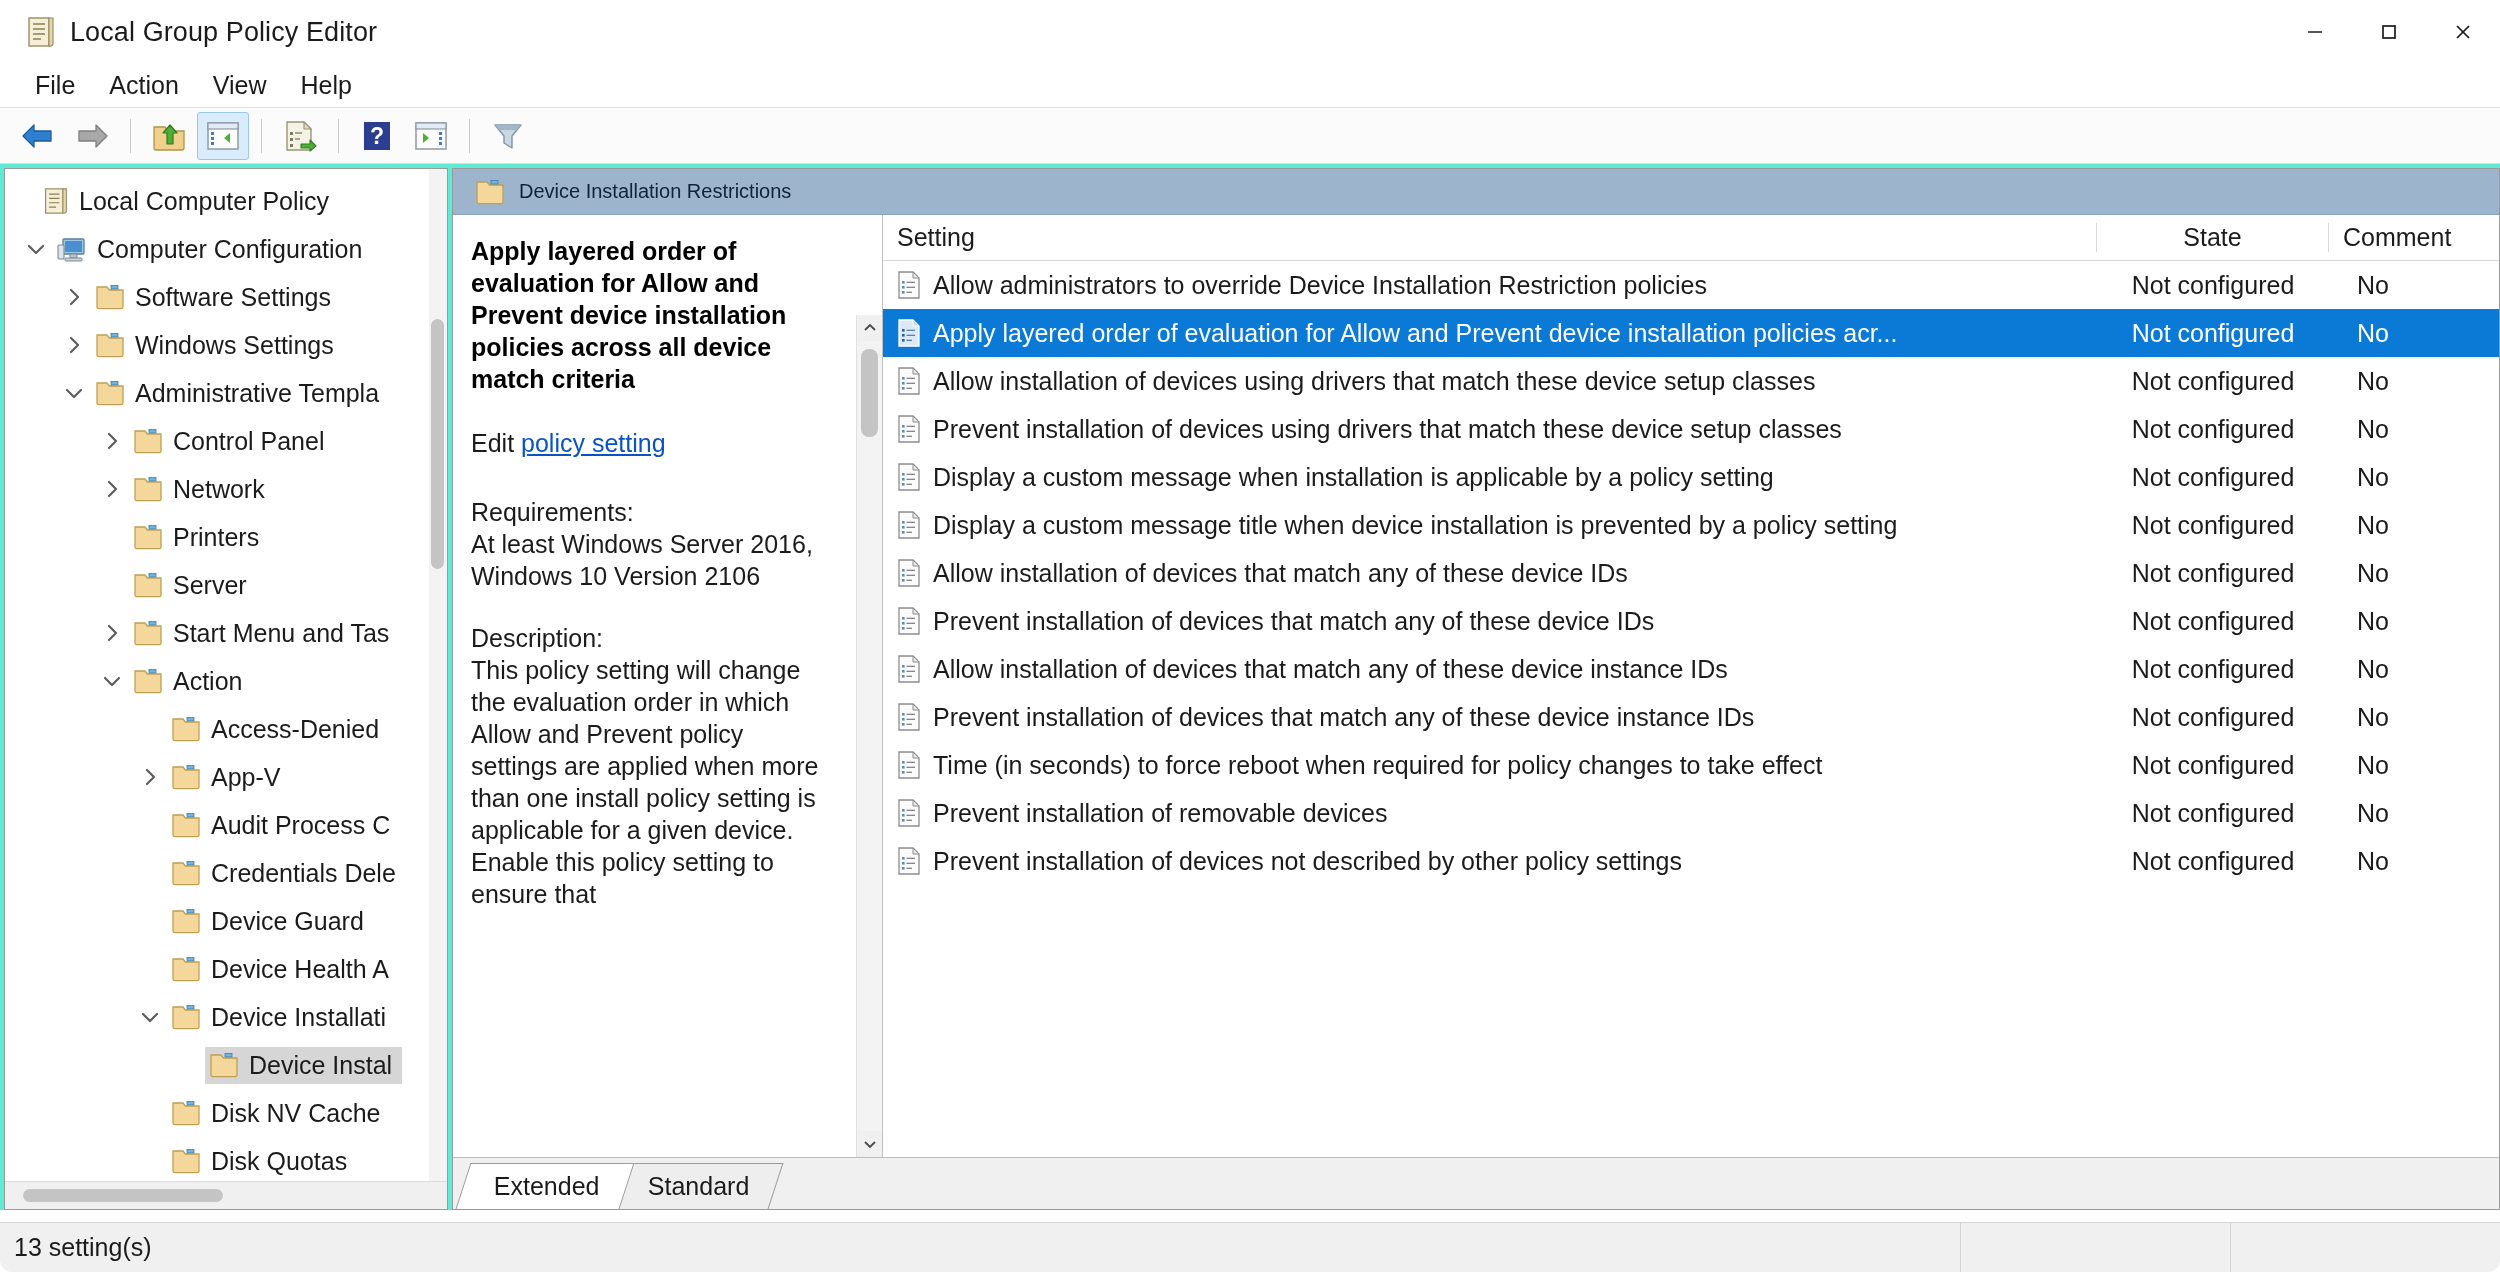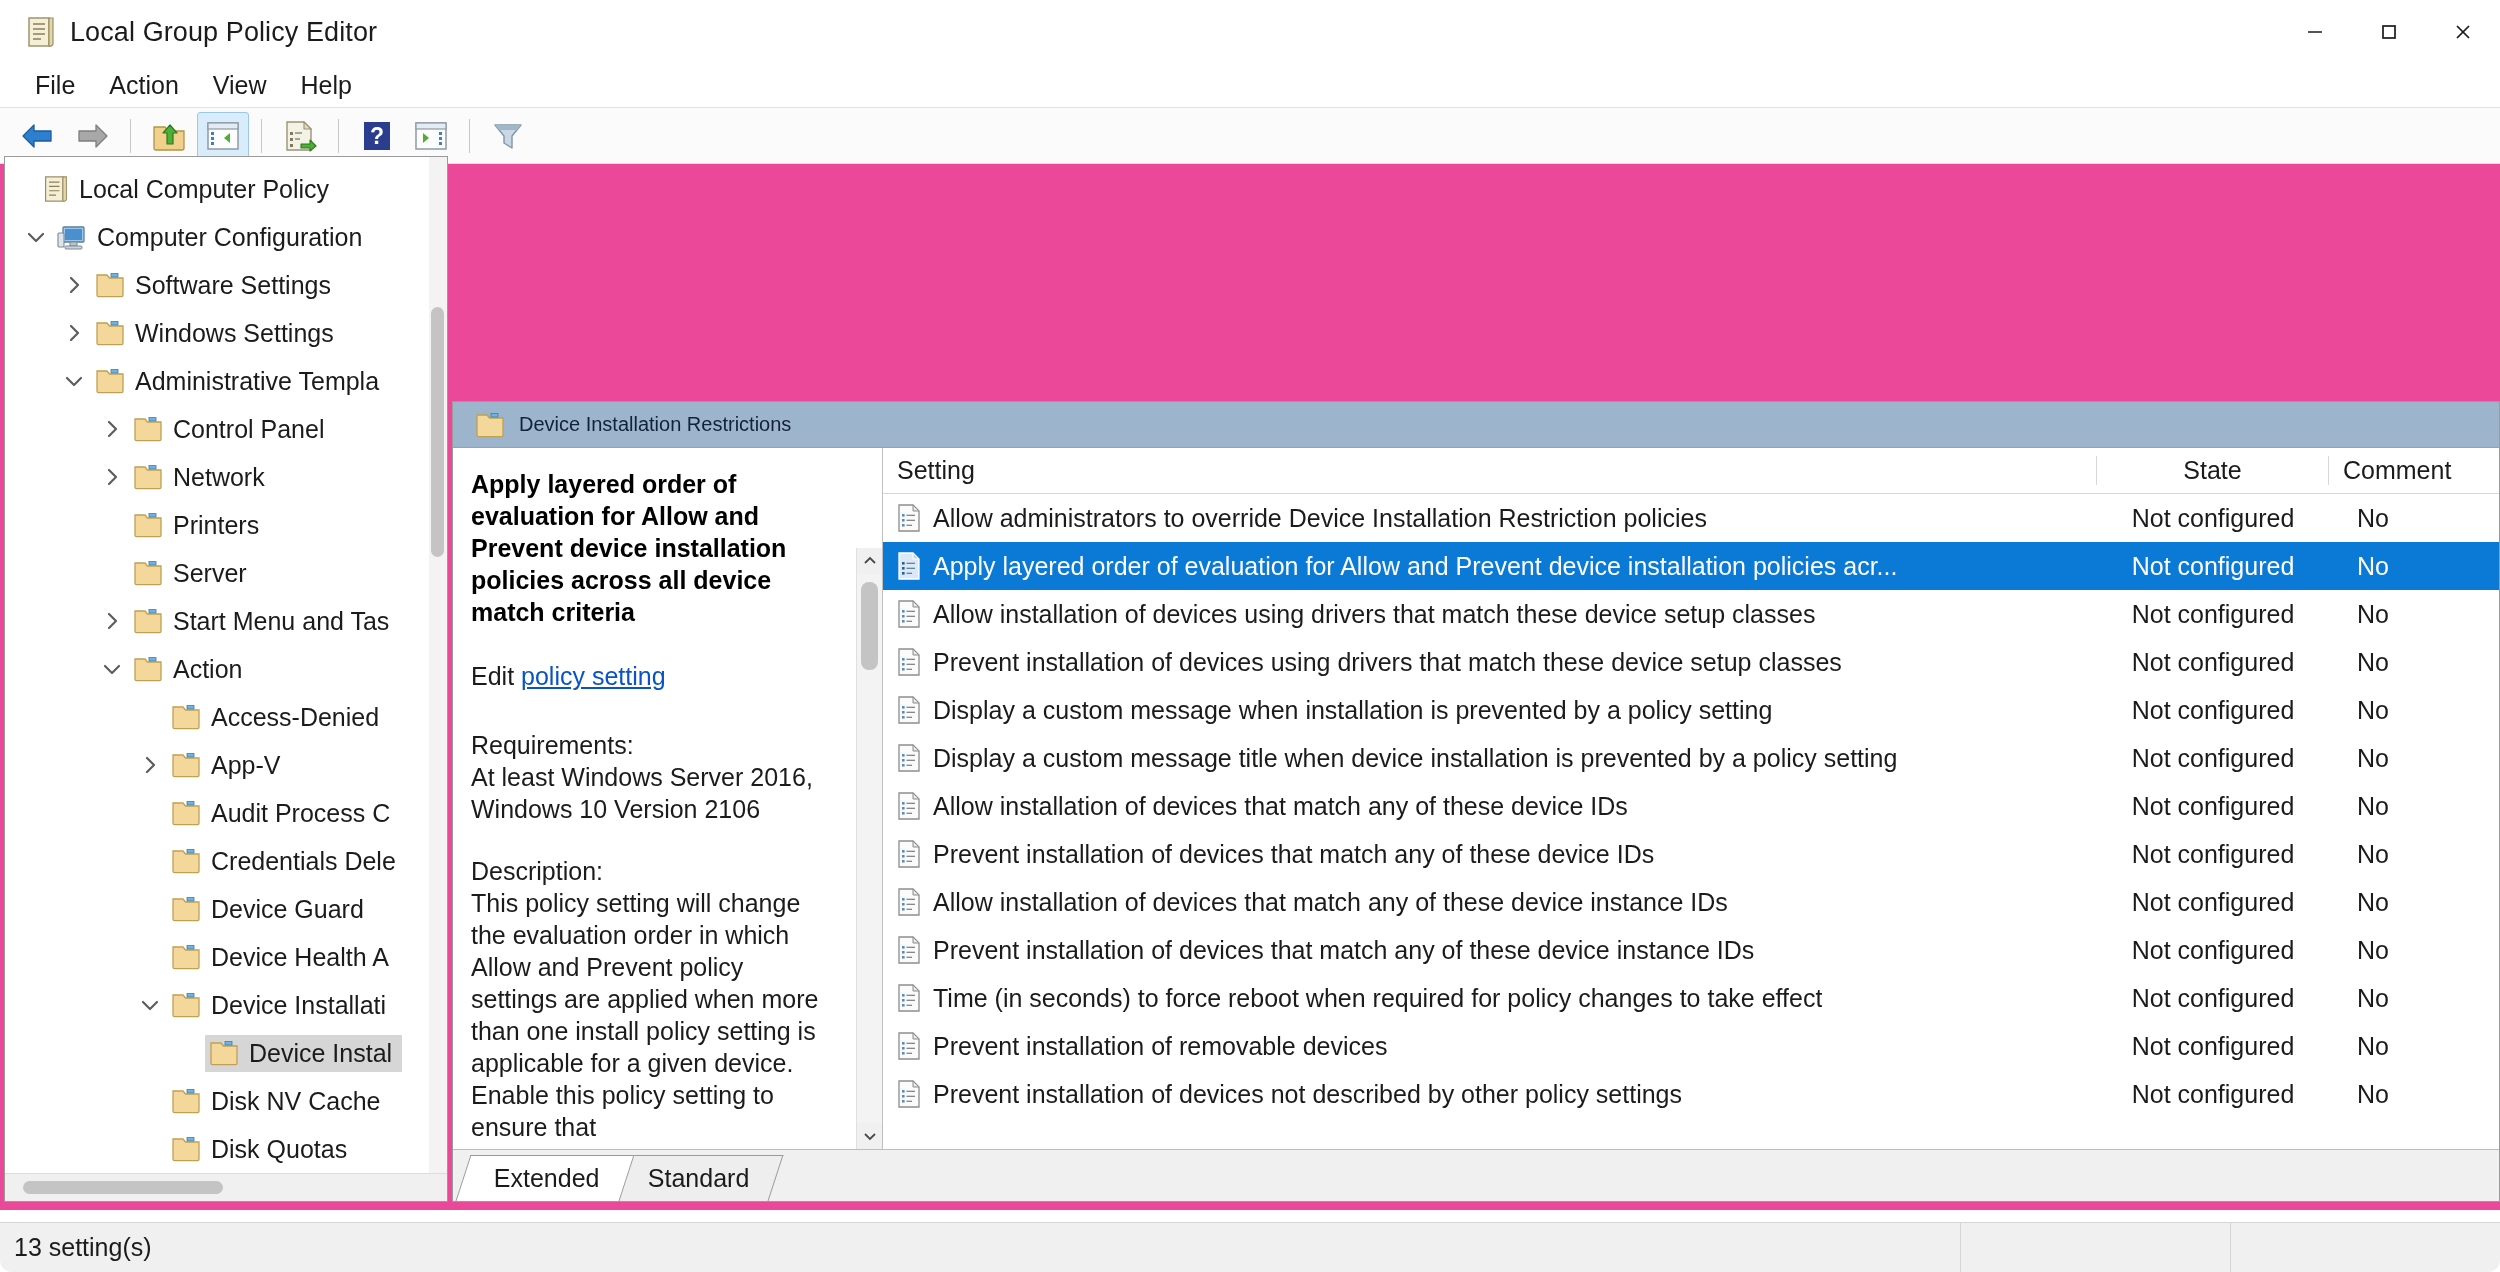--- a/index.html
+++ b/index.html
@@ -76,23 +76,22 @@
   }
   .tb-sep {
     width: 1px; height: 34px; background: #c9c9c9; margin: 0 10px;
   }
 
   
   .body {
     position: relative;
     height: 1046px;
     display: flex;
-    background: #ec4899;
-    padding: 4px 0 8px 4px;
-    align-items: flex-end;
+    background: #5eead4;
+    padding: 4px 0 0 4px;
   }
 
   
   .tree-pane {
     width: 444px;
     background: #ffffff;
     border: 1px solid #9a9a9a;
     position: relative;
     display: flex;
     flex-direction: column;
@@ -830,21 +829,21 @@
                         <rect x="5" y="10" width="2.6" height="2.6"></rect>
                         <rect x="5" y="15" width="2.6" height="2.6"></rect>
                         <rect x="5" y="20" width="2.6" height="2.6"></rect>
                       </g>
                       <g stroke="#7b7b7b" stroke-width="1.2">
                         <line x1="9.5" y1="11.3" x2="18" y2="11.3"></line>
                         <line x1="9.5" y1="16.3" x2="18" y2="16.3"></line>
                         <line x1="9.5" y1="21.3" x2="15" y2="21.3"></line>
                       </g>
                     </svg></span>
-                  <span class="txt">Display a custom message when installation is prevented by a policy setting</span>
+                  <span class="txt">Display a custom message when installation is applicable by a policy setting</span>
                 </span>
                 <span class="cell-state">Not configured</span>
                 <span class="cell-comment">No</span>
               </div>
               <div class="row">
                 <span class="cell-setting">
                   <span class="policy-ico"><svg width="24" height="28" viewBox="0 0 24 28">
                       <path d="M2 1h14l6 6v20H2z" fill="#fbfbfb" stroke="#8d8d8d" stroke-width="1.3"></path>
                       <path d="M16 1v6h6z" fill="#e6e6e6" stroke="#8d8d8d" stroke-width="1"></path>
                       <g fill="#5b8bbf">

